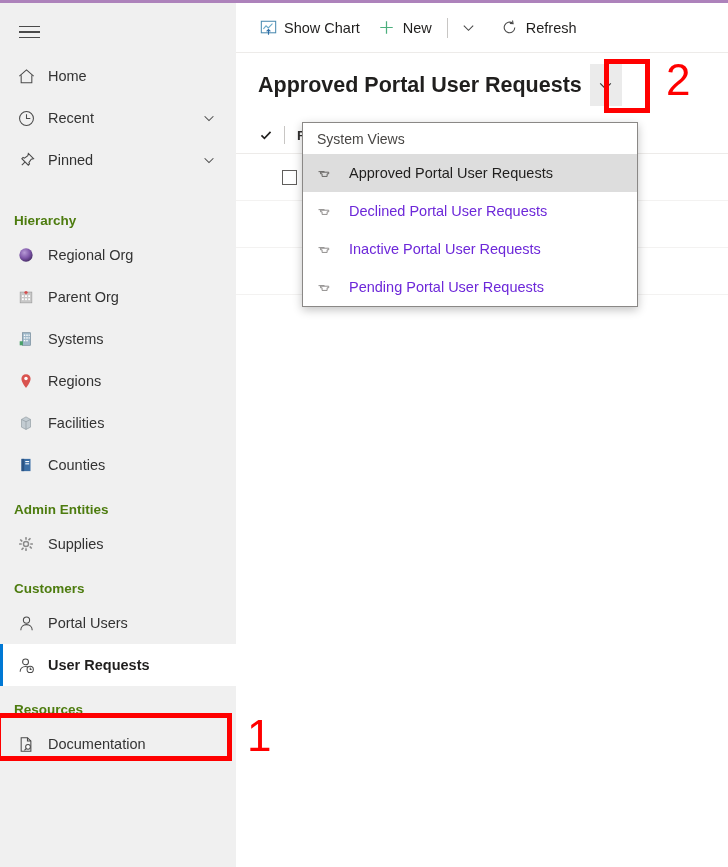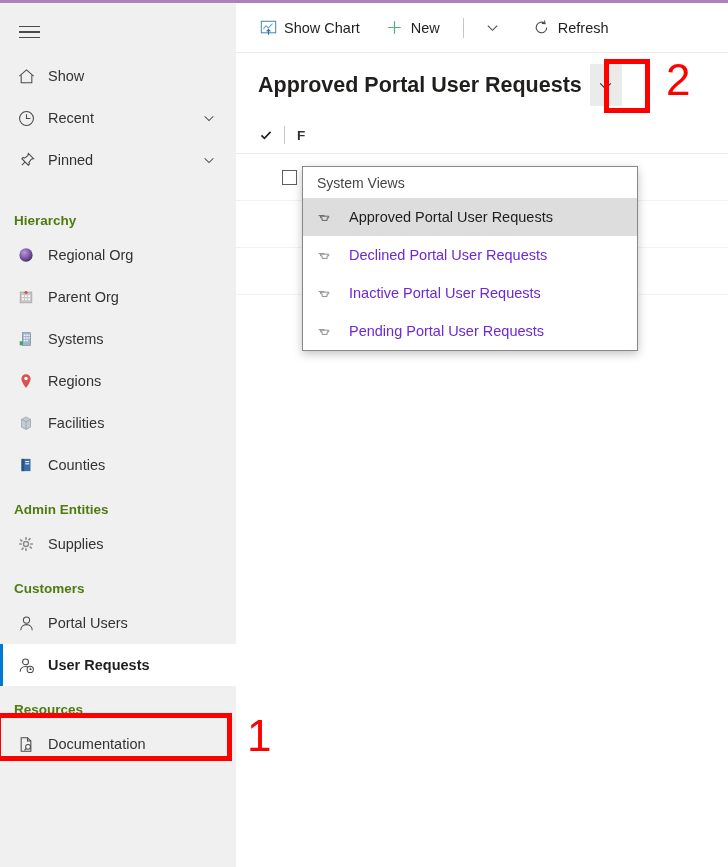--- a/index.html
+++ b/index.html
@@ -79,21 +79,21 @@
     width: 492px; height: 864px;
     background: #ffffff;
   }
 
   .cmdbar {
     position: relative;
     height: 50px;
     display: flex; align-items: center;
     padding-left: 14px;
     border-bottom: 1px solid #edebe9;
-    gap: 8px;
+    gap: 0px;
   }
   .cmd {
     display: flex; align-items: center;
     height: 36px; padding: 0 9px;
     font-size: 14.5px; color: #201f1e;
     cursor: pointer; white-space: nowrap;
   }
   .cmd .gl { display:flex; align-items:center; justify-content:center; margin-right: 7px; width: 18px; height: 18px;}
   .cmd-sep { width: 1px; height: 20px; background: #c8c6c4; margin: 0 6px; }
   .cmd-caret { display:flex;align-items:center;justify-content:center; width: 30px; height: 34px; cursor: pointer; }
@@ -142,21 +142,20 @@
 
   
   .flyout {
     position: absolute;
     left: 66px; top: 119px;
     width: 336px;
     background: #ffffff;
     border: 1px solid #8a8886;
     box-shadow: 0 3px 9px rgba(0,0,0,0.24);
     z-index: 40;
-    margin-top: 44px;
   }
   .flyout-head {
     font-size: 14px; color: #484644;
     padding: 8px 0 7px 14px;
   }
   .flyout-item {
     display: flex; align-items: center;
     height: 38px;
     padding-left: 14px;
     font-size: 14.5px; color: #6d28d9;
@@ -203,21 +202,21 @@
 
     <div class="nav-list">
 
       <div class="nav-item">
         <span class="ico">
           <svg width="19" height="19" viewBox="0 0 20 20" fill="none" stroke="#4a4a4a" stroke-width="1.1">
             <path d="M2.5 9.5 L10 3 L17.5 9.5"></path>
             <path d="M4.4 8.6 V16.6 H15.6 V8.6"></path>
           </svg>
         </span>
-        <span class="lbl">Show</span>
+        <span class="lbl">Home</span>
       </div>
 
       <div class="nav-item">
         <span class="ico">
           <svg width="19" height="19" viewBox="0 0 20 20" fill="none" stroke="#4a4a4a" stroke-width="1.1">
             <circle cx="10" cy="10" r="7.3"></circle>
             <path d="M10 5.6 V10 H14"></path>
           </svg>
         </span>
         <span class="lbl">Recent</span>

